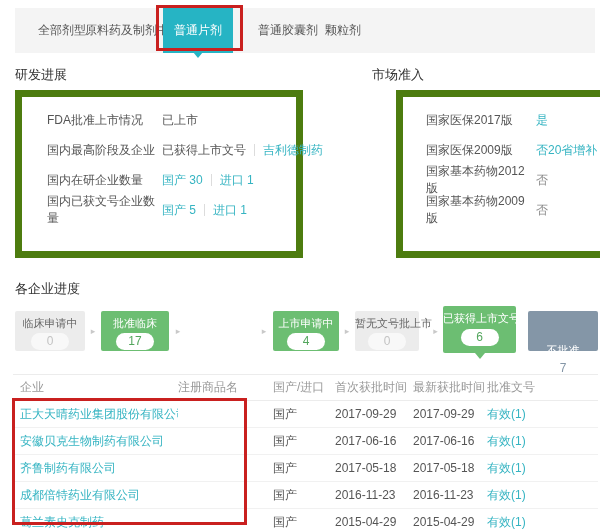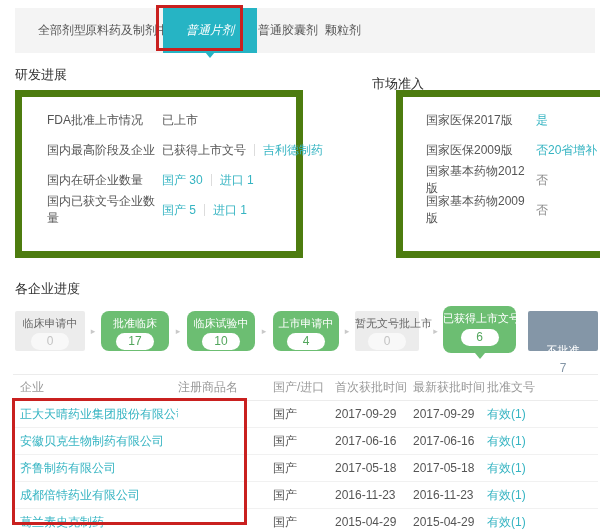--- a/index.html
+++ b/index.html
@@ -7,22 +7,22 @@
     width:600px;height:529px;overflow:hidden;position:relative;
     background:#ffffff;
     font-family:"Liberation Sans","DejaVu Sans",sans-serif;
     color:#555;
   }
   .redbox{position:absolute;border:3px solid #c9201f;box-sizing:border-box;z-index:30;pointer-events:none;}
 
   
   .tabbar{position:absolute;left:15px;top:8px;width:580px;height:45px;background:#f4f4f4;}
   .tab{position:absolute;top:0;height:45px;line-height:45px;font-size:12px;color:#555;white-space:nowrap;cursor:pointer;margin-left:13px;}
-  .tab-active{position:absolute;left:148px;top:0;width:94px;height:45px;background:#26b4c4;color:#fff;
-    text-align:center;line-height:45px;font-size:12px;z-index:2;cursor:pointer;font-style:italic;}
+  .tab-active{position:absolute;left:148px;top:0;width:70px;height:45px;background:#26b4c4;color:#fff;
+    text-align:center;line-height:45px;font-size:12px;z-index:2;cursor:pointer;}
   .tab-pointer{position:absolute;left:50%;bottom:-5px;margin-left:-5px;width:0;height:0;
     border-left:5px solid transparent;border-right:5px solid transparent;border-top:6px solid #26b4c4;}
 
   
   .sec-title{position:absolute;font-size:13px;color:#333;}
 
   
   .card{position:absolute;top:90px;height:168px;background:#fff;border:7px solid #4d7c0f;box-sizing:border-box;padding-top:8px;}
   .card-rd{left:15px;width:288px;}
   .card-mk{left:372px;width:223px;margin-left:24px;}
@@ -36,21 +36,21 @@
 
   
   .stages{position:absolute;left:15px;top:305px;width:583px;height:58px;}
   .stage{position:absolute;top:6px;height:40px;border-radius:2px;text-align:center;box-sizing:border-box;cursor:pointer;}
   .stage-title{display:block;font-size:11px;margin-top:5px;white-space:nowrap;}
   .stage-count{display:inline-block;margin-top:1px;min-width:32px;padding:0 3px;height:17px;line-height:17px;
     border-radius:9px;background:#fff;font-size:12px;}
   .st-gray{background:#ececec;}
   .st-gray .stage-title{color:#666;}
   .st-gray .stage-count{color:#c3c3c3;background:rgba(255,255,255,.65);}
-  .st-green{background:#6cbe72;border-radius:8px;}
+  .st-green{background:#6cbe72;}
   .st-green .stage-title{color:#fff;}
   .st-green .stage-count{color:#53a65d;}
   .st-slate{background:#8496a7;}
   .st-slate .stage-title{color:#fff;margin-top:32px;}
   .st-slate .stage-count{color:#8496a7;}
   .st-selected{top:1px;height:47px;}
   .st-selected .stage-count{margin-top:3px;}
   .stage-pointer{position:absolute;left:50%;bottom:-6px;margin-left:-5px;width:0;height:0;
     border-left:5px solid transparent;border-right:5px solid transparent;border-top:6px solid #6cbe72;}
   .arrow{position:absolute;top:6px;height:40px;line-height:40px;color:#c9c9c9;font-size:9px;text-align:center;}
@@ -96,21 +96,21 @@
     <a class="link">进口 1</a>
   </div>
   <div class="irow">
     <span class="lbl">国内已获文号企业数量</span>
     <a class="link">国产 5</a>
     <span class="vdiv"></span>
     <a class="link">进口 1</a>
   </div>
 </div>
 
-<div class="sec-title" style="left:372px;top:66px;margin-top:9px;">市场准入</div>
+<div class="sec-title" style="left:372px;top:66px;">市场准入</div>
 <div class="card card-mk">
   <div class="irow">
     <span class="lbl">国家医保2017版</span>
     <a class="link">是</a>
   </div>
   <div class="irow">
     <span class="lbl">国家医保2009版</span>
     <a class="link">否20省增补</a>
   </div>
   <div class="irow">
@@ -128,24 +128,20 @@
   <div class="stage st-gray" style="left:0;width:70px;">
     <span class="stage-title">临床申请中</span>
     <span class="stage-count">0</span>
   </div>
   <span class="arrow" style="left:70px;width:16px;">▸</span>
   <div class="stage st-green" style="left:86px;width:68px;">
     <span class="stage-title">批准临床</span>
     <span class="stage-count">17</span>
   </div>
   <span class="arrow" style="left:154px;width:18px;">▸</span>
-  <div class="stage st-green" style="left:172px;width:68px;">
-    <span class="stage-title">临床试验中</span>
-    <span class="stage-count">10</span>
-  </div>
   <span class="arrow" style="left:240px;width:18px;">▸</span>
   <div class="stage st-green" style="left:258px;width:66px;">
     <span class="stage-title">上市申请中</span>
     <span class="stage-count">4</span>
   </div>
   <span class="arrow" style="left:324px;width:16px;">▸</span>
   <div class="stage st-gray" style="left:340px;width:64px;">
     <span class="stage-title">暂无文号批上市</span>
     <span class="stage-count">0</span>
   </div>

